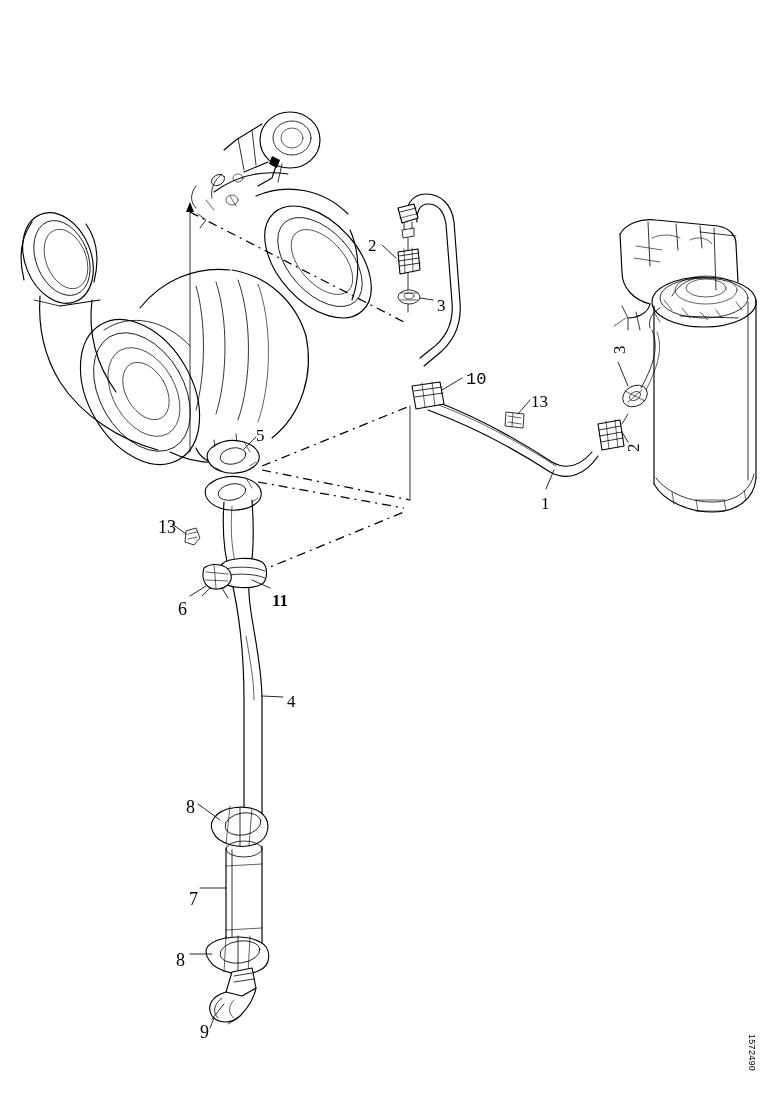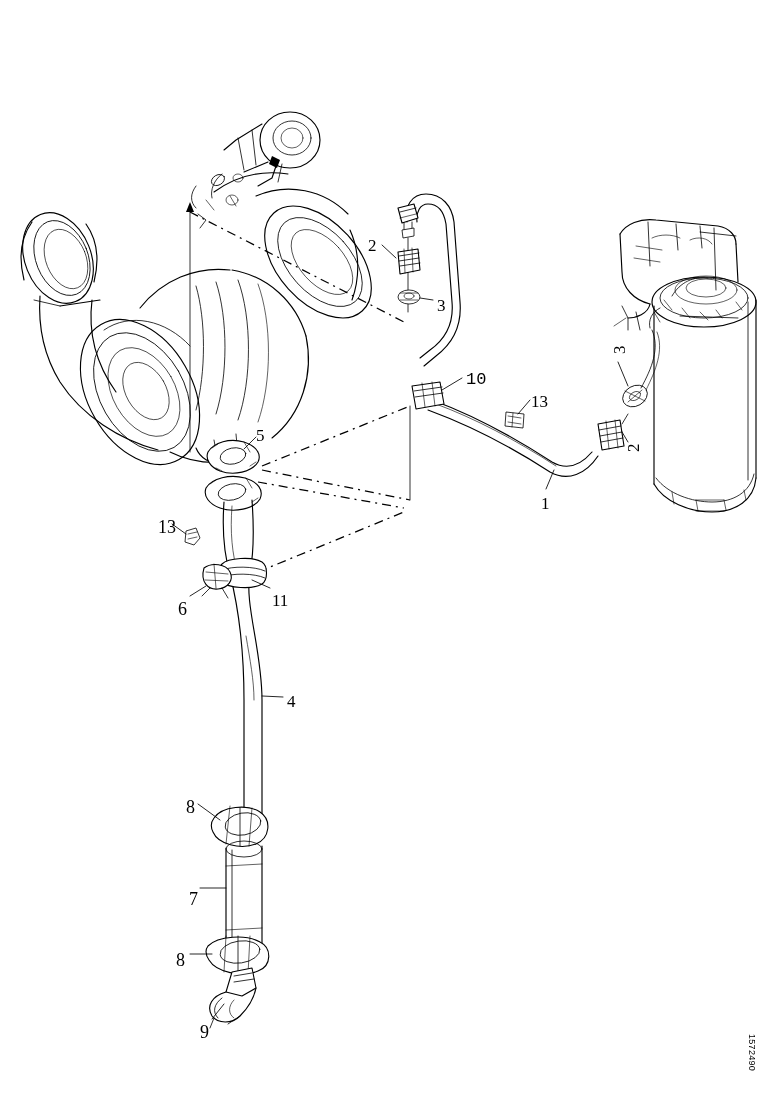--- a/index.html
+++ b/index.html
@@ -389,20 +389,20 @@
       <div class="callout" style="left: 437px; top: 297px;">3</div>
       <div class="callout rot" style="left: 611px; top: 354px;">3</div>
       <div class="callout" style="left: 287px; top: 693px;">4</div>
       <div class="callout" style="left: 256px; top: 427px;">5</div>
       <div class="callout small" style="left: 178px; top: 600px;">6</div>
       <div class="callout small" style="left: 189px; top: 890px;">7</div>
       <div class="callout small" style="left: 186px; top: 798px;">8</div>
       <div class="callout small" style="left: 176px; top: 951px;">8</div>
       <div class="callout small" style="left: 200px; top: 1023px;">9</div>
       <div class="callout" style="left: 466px; top: 371px; font-family: Liberation Mono, monospace;">10</div>
-      <div class="callout" style="left: 272px; top: 592px;">11</div>
+      <div class="callout" style="left: 272px; top: 592px; font-weight: bold;">11</div>
       <div class="callout" style="left: 531px; top: 393px;">13</div>
       <div class="callout small" style="left: 158px; top: 518px;">13</div>
     </div>
 
   <div id="drawing-id">1572490</div>
 
 </div>
 
 </body></html>

